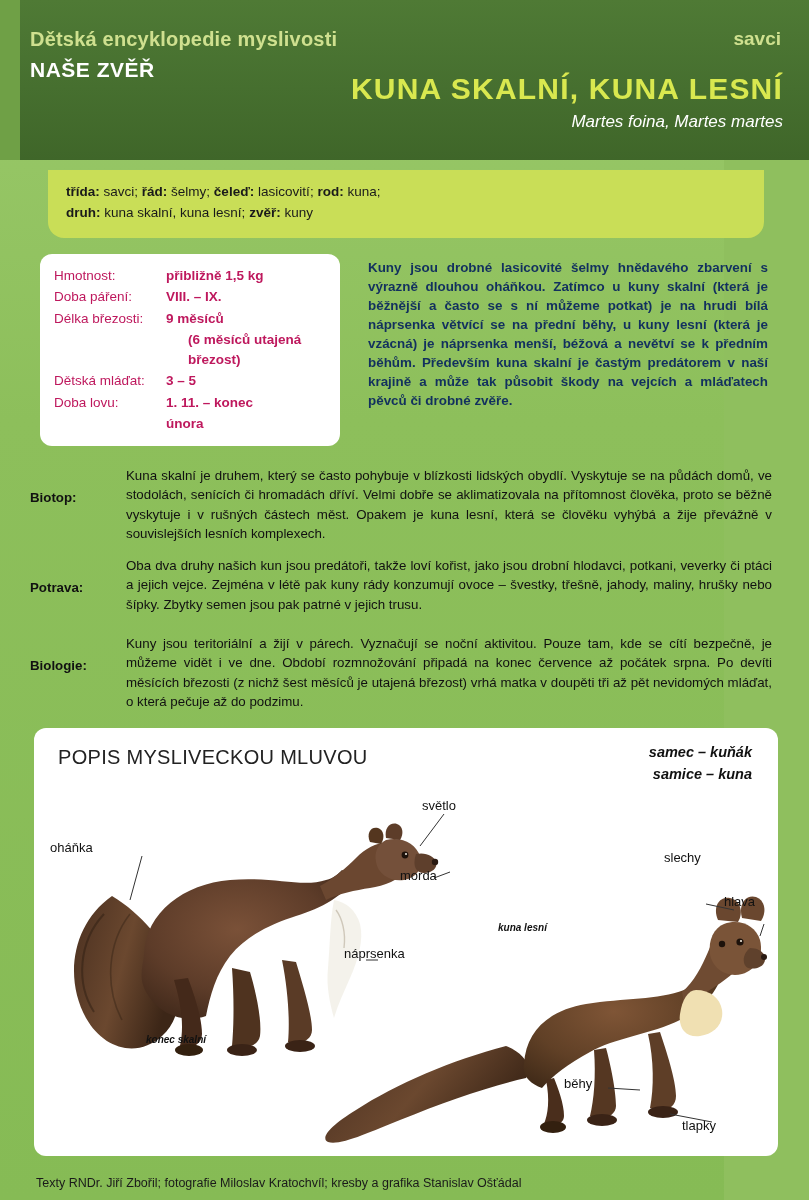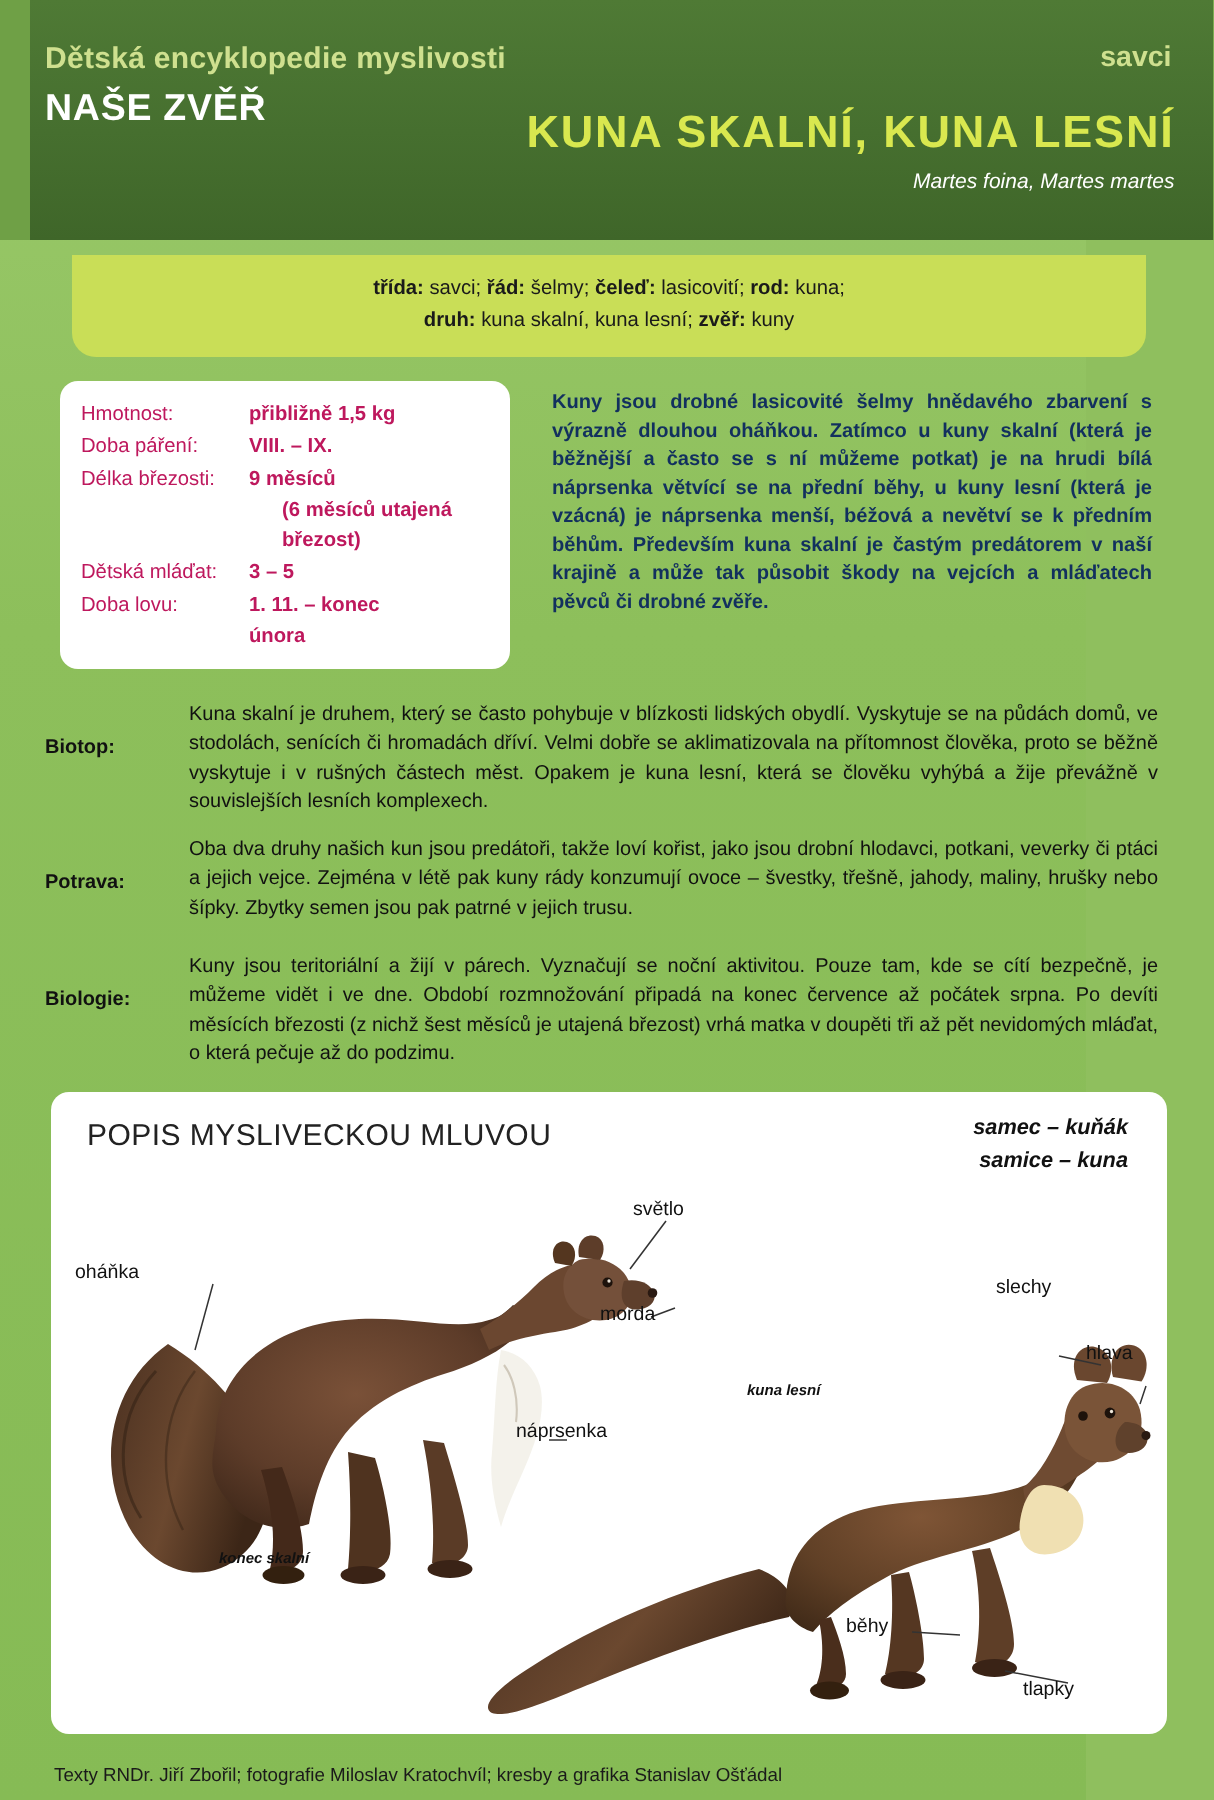--- a/index.html
+++ b/index.html
@@ -26,39 +26,39 @@
   .enc-title{
     position:absolute;left:30px;top:28px;
     font-size:20px;font-weight:bold;color:#cfe08f;letter-spacing:0.2px;
   }
   .savci{
     position:absolute;right:28px;top:28px;
     font-size:19px;font-weight:bold;color:#cfe08f;
   }
   .nase-zver{
     position:absolute;left:30px;top:58px;
-    font-size:25px;font-weight:bold;color:#ffffff;letter-spacing:0.5px;
+    font-size:21px;font-weight:bold;color:#ffffff;letter-spacing:0.5px;
   }
   .main-title{
     position:absolute;right:26px;top:72px;
     font-size:30px;font-weight:bold;color:#d9e84f;letter-spacing:1.2px;
     text-align:right;
   }
   .latin{
     position:absolute;right:26px;top:112px;
-    font-size:14px;font-style:italic;color:#ffffff;text-align:right;
+    font-size:17px;font-style:italic;color:#ffffff;text-align:right;
   }
   
   .taxbox{
     position:absolute;left:48px;top:170px;width:716px;
     background:#c9de57;
     border-radius:0 0 16px 16px;
     padding:12px 18px 14px 18px;
     box-sizing:border-box;
-    text-align:center;
+    text-align:left;
     font-size:13.5px;color:#1a1a1a;line-height:1.55;
   }
   .taxbox b{font-weight:bold;}
   
   .facts{
     position:absolute;left:40px;top:254px;width:300px;height:192px;
     background:#ffffff;border-radius:12px;
     padding:12px 14px;box-sizing:border-box;
     font-size:13.5px;color:#be185d;line-height:1.5;
   }

